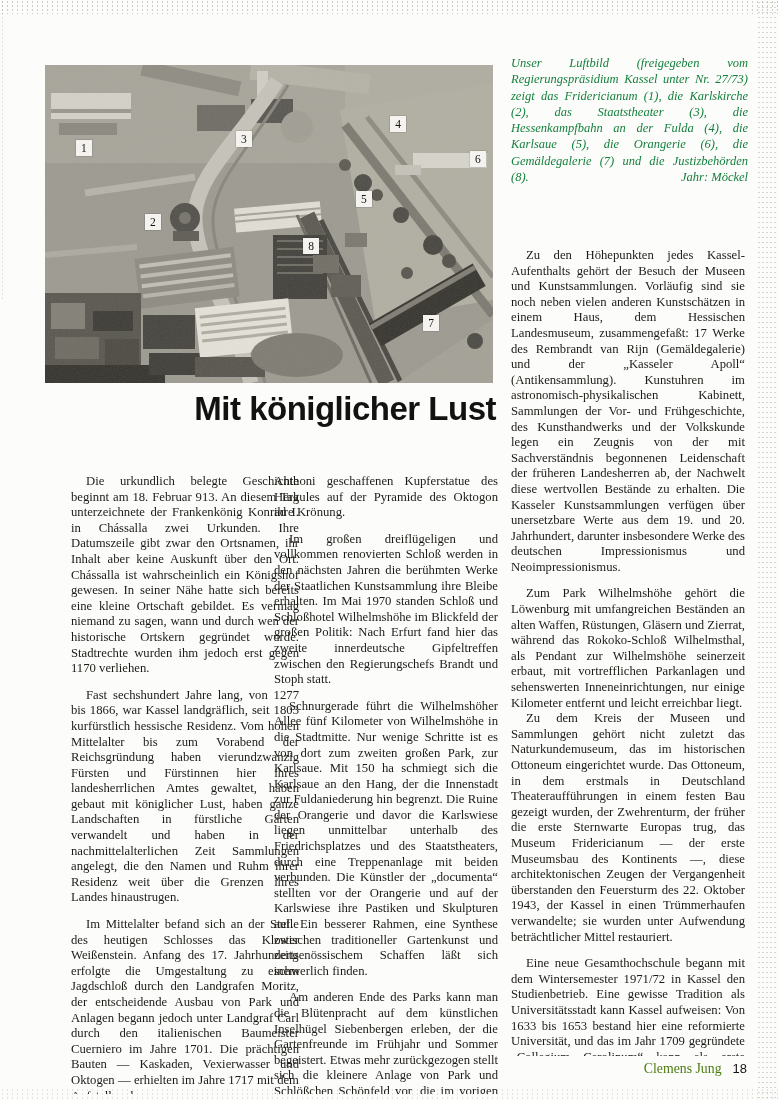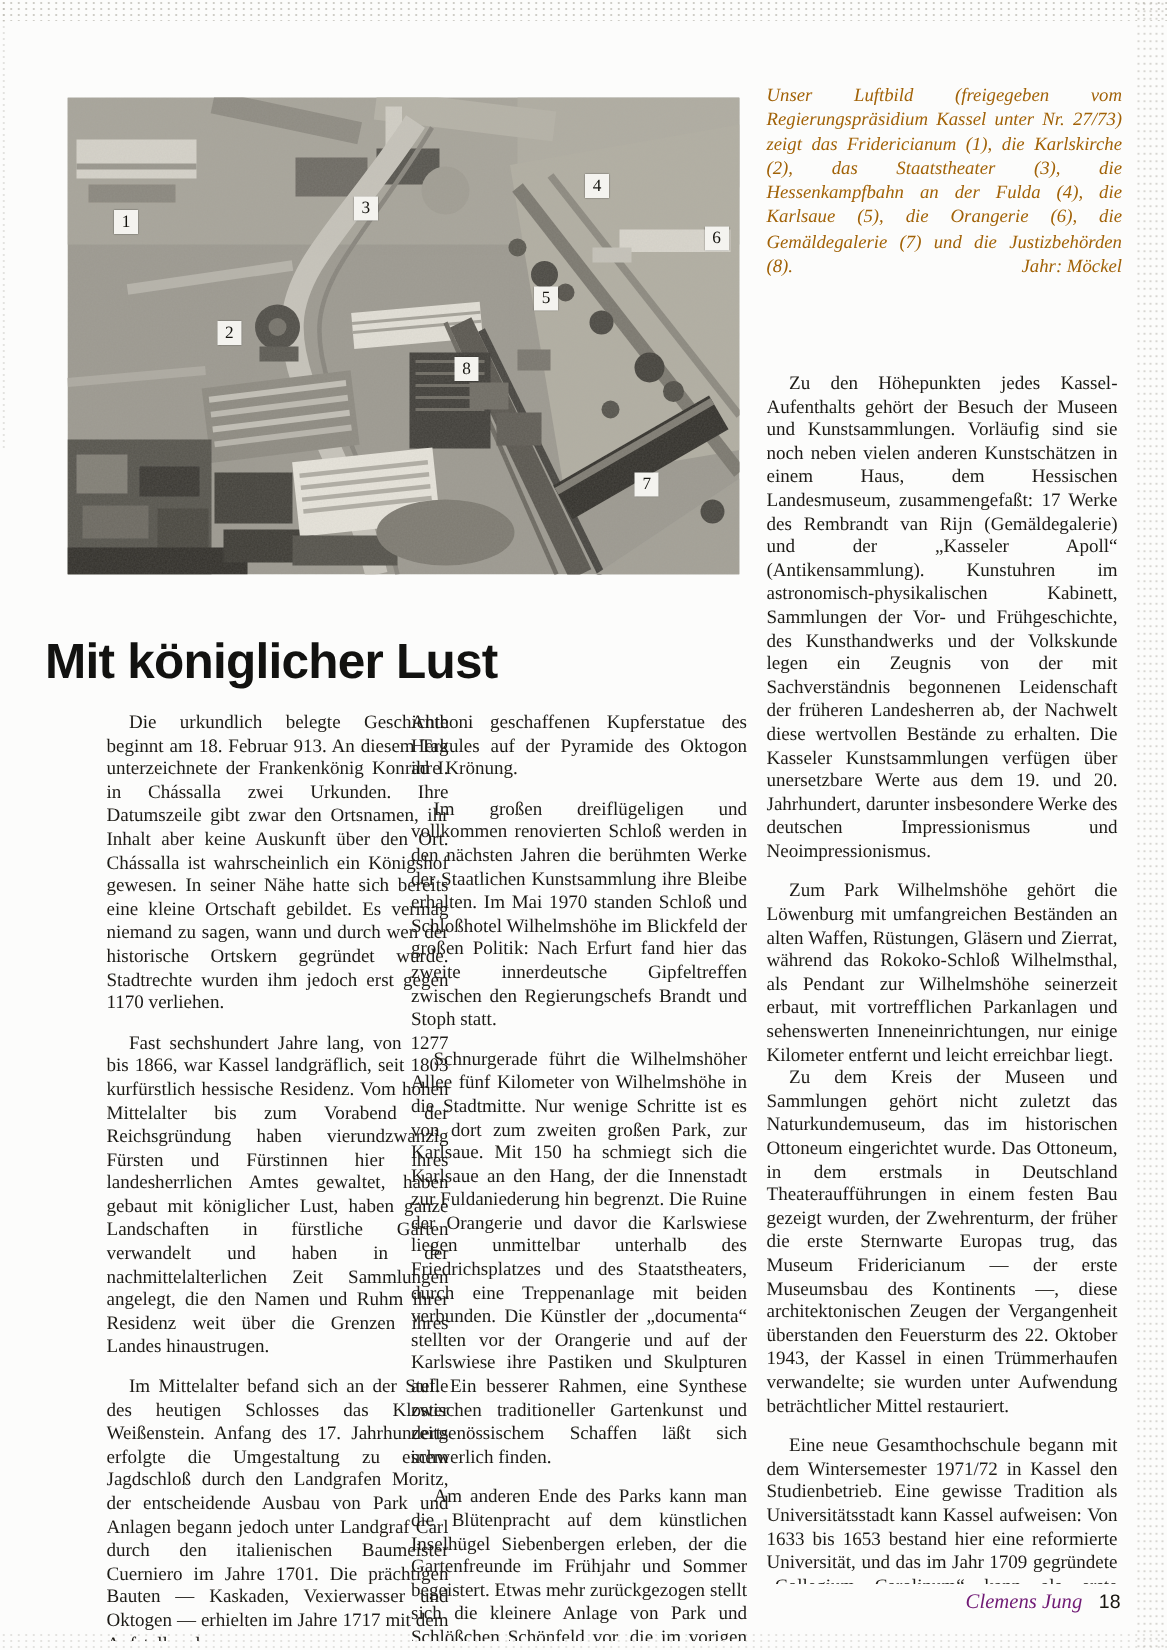--- a/index.html
+++ b/index.html
@@ -31,28 +31,28 @@
     width:16px; height:16px; background:#f4f3ef;
     color:#15140f; font-family:"Liberation Serif", serif;
     font-size:11.5px; line-height:16px; text-align:center;
     box-shadow:0 0 1px rgba(0,0,0,.55);
   }
 
   
   .caption {
     position:absolute; left:511px; top:55px; width:237px;
     font-style:italic; font-size:12.5px; line-height:16.3px;
-    text-align:justify; color:#a16207;
+    text-align:justify; color:#15803d;
   }
   .caption-credit { float:right; font-style:italic; }
 
   
   .headline {
-    position:absolute; left:30px; top:422px; width:466px;
-    text-align:left; font-family:"Liberation Sans", sans-serif;
+    position:absolute; left:30px; top:390px; width:466px;
+    text-align:right; font-family:"Liberation Sans", sans-serif;
     font-weight:bold; font-size:33px; letter-spacing:-0.5px; color:#121210;
     white-space:nowrap;
   }
 
   
   .col {
     position:absolute; text-align:justify;
     font-size:12.7px; line-height:15.6px; color:#1d1b16;
     overflow:hidden;
   }
@@ -62,21 +62,21 @@
   #col2 { left:274px; top:474px; width:224px; height:620px; }
   #col3 { left:511px; top:248px; width:234px; height:808px; }
   #col2 p:first-child { text-indent:0; }   
   #col3 p:nth-child(3) { margin-top:0; }   
 
   
   .footer-line {
     position:absolute; left:511px; top:1059px; width:236px;
     text-align:right;
   }
-  .author { font-style:italic; font-size:13.8px; color:#701a75; }
+  .author { font-size:13.8px; color:#4d7c0f; }
   .pagenum {
     font-family:"Liberation Sans", sans-serif; font-weight:normal;
     font-size:13px; color:#17150f; margin-left:7px;
   }
 </style>
 </head>
 <body>
 
 <div class="page">
 

